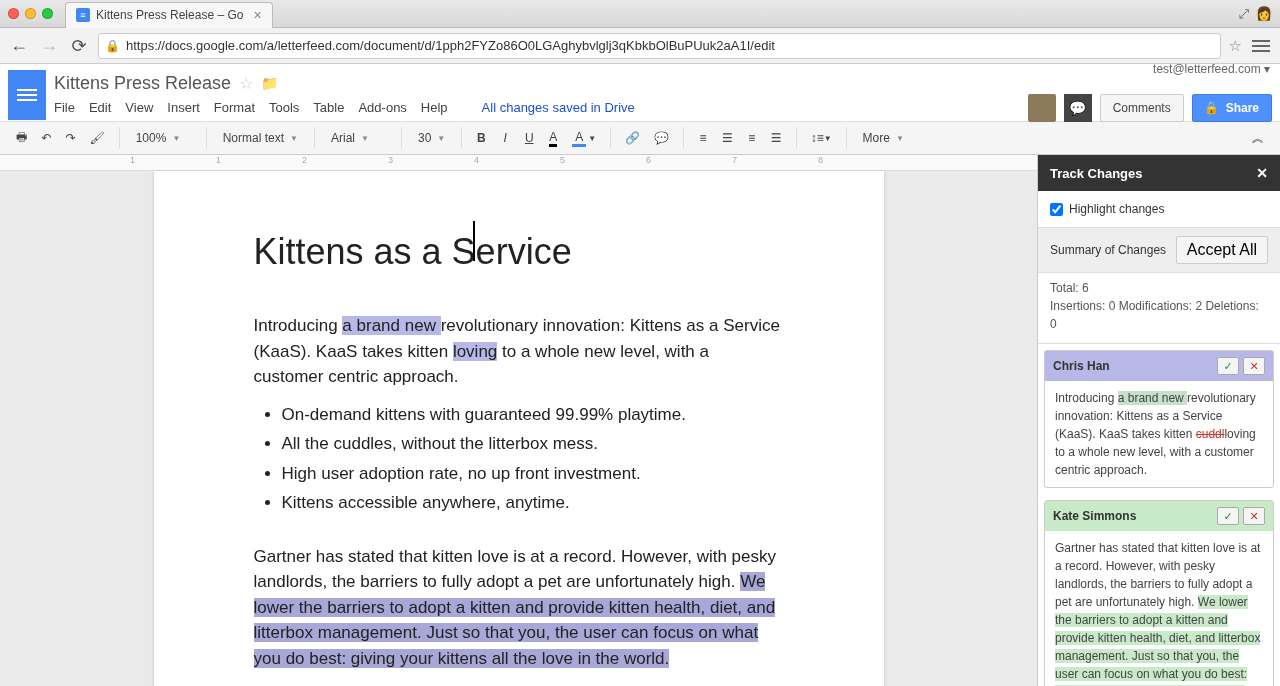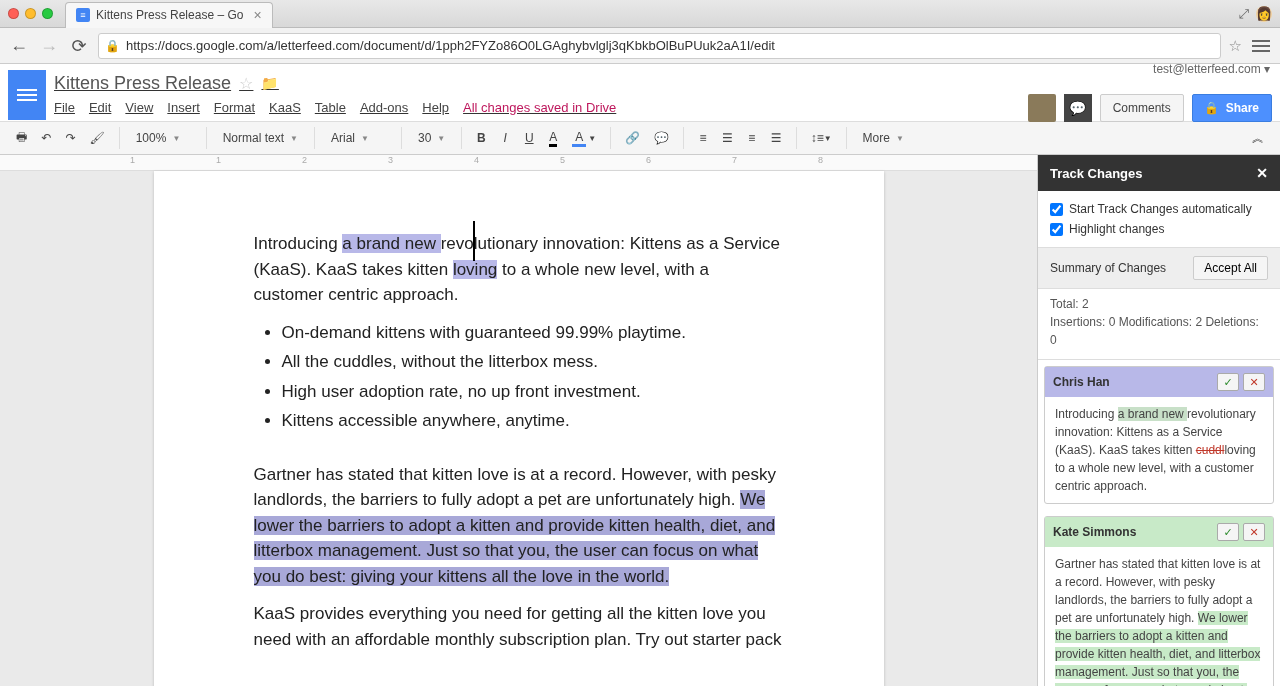--- a/index.html
+++ b/index.html
@@ -22,31 +22,31 @@
 .nav-btn { width: 22px; height: 22px; display: inline-flex; align-items: center; justify-content: center; color: #555; font-size: 18px; }
 .nav-btn.disabled { color: #bbb; }
 .url-field { flex: 1; background: #fff; border: 1px solid #ccc; border-radius: 3px; height: 26px; display: flex; align-items: center; padding: 0 6px; gap: 6px; font-size: 13px; }
 .lock { color: #1a8a1a; font-size: 12px; }
 .url-text { color: #333; }
 .star { color: #888; font-size: 15px; }
 .menu-icon { width: 22px; height: 22px; display: flex; flex-direction: column; justify-content: center; gap: 3px; padding: 0 2px; }
 .menu-icon span { height: 2px; background: #666; }
 
 
-.docs-header { display: flex; align-items: flex-start; padding: 6px 8px 0 8px; position: relative; text-decoration: underline; }
+.docs-header { display: flex; align-items: flex-start; padding: 6px 8px 0 8px; position: relative; }
 .docs-logo { width: 38px; height: 50px; background: #4285f4; display: flex; align-items: center; justify-content: center; margin-right: 8px; }
 .docs-logo .bars { display: flex; flex-direction: column; gap: 3px; }
 .docs-logo .bars span { width: 20px; height: 2px; background: #fff; }
 .title-area { flex: 1; }
 .doc-title-row { display: flex; align-items: center; gap: 8px; height: 26px; }
 .doc-title { font-size: 18px; color: #555; }
 .star-doc { color: #ccc; font-size: 16px; }
 .folder { color: #aaa; font-size: 14px; }
 .menu-bar { display: flex; gap: 14px; padding: 4px 0 6px 0; font-size: 13px; color: #444; align-items: center; }
-.menu-bar .save-status { color: #be185d; margin-left: 0; }
+.menu-bar .save-status { color: #1d4ed8; margin-left: 20px; }
 .header-right { position: absolute; right: 8px; top: 10px; display: flex; align-items: center; gap: 8px; }
 .user-email { font-size: 12px; color: #666; position: absolute; right: 10px; top: -2px; }
 .avatar-sm { width: 28px; height: 28px; border-radius: 2px; background: #8a7a5a; }
 .chat-icon { width: 28px; height: 28px; background: #444; display: flex; align-items: center; justify-content: center; color: #fff; font-size: 14px; }
 .btn-comments { border: 1px solid #ccc; background: #f5f5f5; padding: 6px 12px; border-radius: 2px; font-size: 12px; color: #444; }
 .btn-share { background: #4d90fe; color: #fff; border: 1px solid #3a7de0; padding: 6px 12px; border-radius: 2px; font-size: 12px; display: flex; align-items: center; gap: 6px; font-weight: bold; }
 
 
 .toolbar { border-top: 1px solid #ddd; border-bottom: 1px solid #ccc; height: 34px; background: #f5f5f5; display: flex; align-items: center; padding: 0 10px; gap: 2px; font-size: 12px; color: #444; }
 .tb-sep { width: 1px; height: 22px; background: #ddd; margin: 0 6px; }
@@ -74,21 +74,21 @@
 .hl-blue { background: #b8b8e8; }
 .hl-sel { background: #a8a8d8; }
 
 
 .sidebar { width: 243px; background: #fff; border-left: 1px solid #ccc; display: flex; flex-direction: column; font-size: 12px; }
 .sb-header { background: #333; color: #fff; padding: 10px 12px; font-size: 13px; font-weight: bold; display: flex; justify-content: space-between; align-items: center; }
 .sb-close { color: #fff; font-size: 14px; cursor: pointer; }
 .sb-options { padding: 8px 12px; border-bottom: 1px solid #ddd; }
 .sb-opt { display: flex; align-items: center; gap: 6px; padding: 3px 0; color: #333; }
 .sb-summary-head { background: #eee; padding: 8px 12px; display: flex; justify-content: space-between; align-items: center; border-bottom: 1px solid #ddd; }
-.btn-accept-all { background: #f5f5f5; border: 1px solid #ccc; padding: 4px 10px; border-radius: 2px; font-size: 12px; }
+.btn-accept-all { background: #f5f5f5; border: 1px solid #ccc; padding: 4px 10px; border-radius: 2px; font-size: 16px; }
 .sb-summary-body { padding: 6px 12px 10px; border-bottom: 1px solid #ddd; color: #555; line-height: 1.5; }
 .sb-change { border: 1px solid #ccc; border-radius: 3px; margin: 6px 6px; }
 .sb-change-head { padding: 6px 8px; font-weight: bold; display: flex; align-items: center; gap: 10px; }
 .sb-change-head.blue { background: #b8b8e8; }
 .sb-change-head.green { background: #c8eac8; }
 .sb-act { margin-left: auto; display: flex; gap: 4px; }
 .sb-act button { width: 22px; height: 18px; border: 1px solid #aaa; background: #f5f5f5; border-radius: 2px; font-size: 11px; display: flex; align-items: center; justify-content: center; }
 .sb-act .accept { color: #2a8a2a; }
 .sb-act .reject { color: #c0392b; }
 .sb-change-body { padding: 8px 10px; color: #444; line-height: 1.5; }
@@ -145,21 +145,21 @@
       <span class="doc-title">Kittens Press Release</span>
       <span class="star-doc">☆</span>
       <span class="folder">📁</span>
     </div>
     <div class="menu-bar">
       <span>File</span>
       <span>Edit</span>
       <span>View</span>
       <span>Insert</span>
       <span>Format</span>
-      <span>KaaS</span>
+      <span>Tools</span>
       <span>Table</span>
       <span>Add-ons</span>
       <span>Help</span>
       <span class="save-status">All changes saved in Drive</span>
     </div>
   </div>
   <span class="user-email"><span>test@letterfeed.com</span> ▾</span>
   <div class="header-right" style="top:30px;">
     <div class="avatar-sm"></div>
     <div class="chat-icon">💬</div>
@@ -239,20 +239,21 @@
       <span class="tick" style="left:302px;">2</span>
       <span class="tick" style="left:388px;">3</span>
       <span class="tick" style="left:474px;">4</span>
       <span class="tick" style="left:560px;">5</span>
       <span class="tick" style="left:646px;">6</span>
       <span class="tick" style="left:732px;">7</span>
       <span class="tick" style="left:818px;">8</span>
     </div>
     <div class="page">
       <div class="cursor"></div>
+      <h1 class="doc-title-text">Kittens as a Service</h1>
       <div class="doc-body">
         <p>
           <span>Introducing </span><span class="hl-blue">a brand new </span><span>revolutionary innovation: Kittens as a Service (KaaS). KaaS takes kitten </span><span class="hl-blue">loving</span><span> to a whole new level, with a customer centric approach.</span>
         </p>
         <ul>
           <li>On-demand kittens with guaranteed 99.99% playtime.</li>
           <li>All the cuddles, without the litterbox mess.</li>
           <li>High user adoption rate, no up front investment.</li>
           <li>Kittens accessible anywhere, anytime.</li>
         </ul>
@@ -265,33 +266,29 @@
   </div>
 
   <div class="sidebar">
     <div class="sb-header">
       <span>Track Changes</span>
       <span class="sb-close">✕</span>
     </div>
     <div class="sb-options">
       <label class="sb-opt">
         <input type="checkbox" checked="" style="">
-        <span>Start Track Changes automatically</span>
-      </label>
-      <label class="sb-opt">
-        <input type="checkbox" checked="" style="">
         <span>Highlight changes</span>
       </label>
     </div>
     <div class="sb-summary-head">
       <span>Summary of Changes</span>
       <button class="btn-accept-all">Accept All</button>
     </div>
     <div class="sb-summary-body">
-      <div>Total: 2</div>
+      <div>Total: 6</div>
       <div>Insertions: 0 Modifications: 2 Deletions: 0</div>
     </div>
 
     <div class="sb-change">
       <div class="sb-change-head blue">
         <span>Chris Han</span>
         <div class="sb-act">
           <button class="accept">✓</button>
           <button class="reject">✕</button>
         </div>

